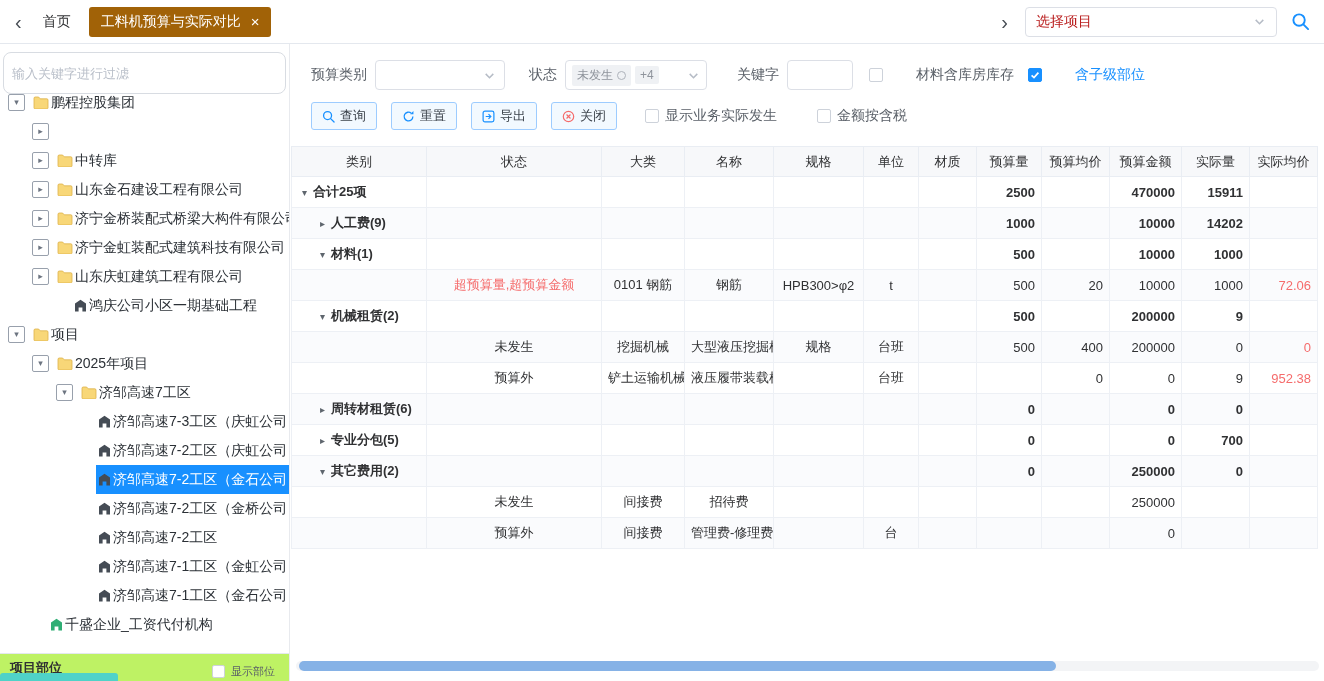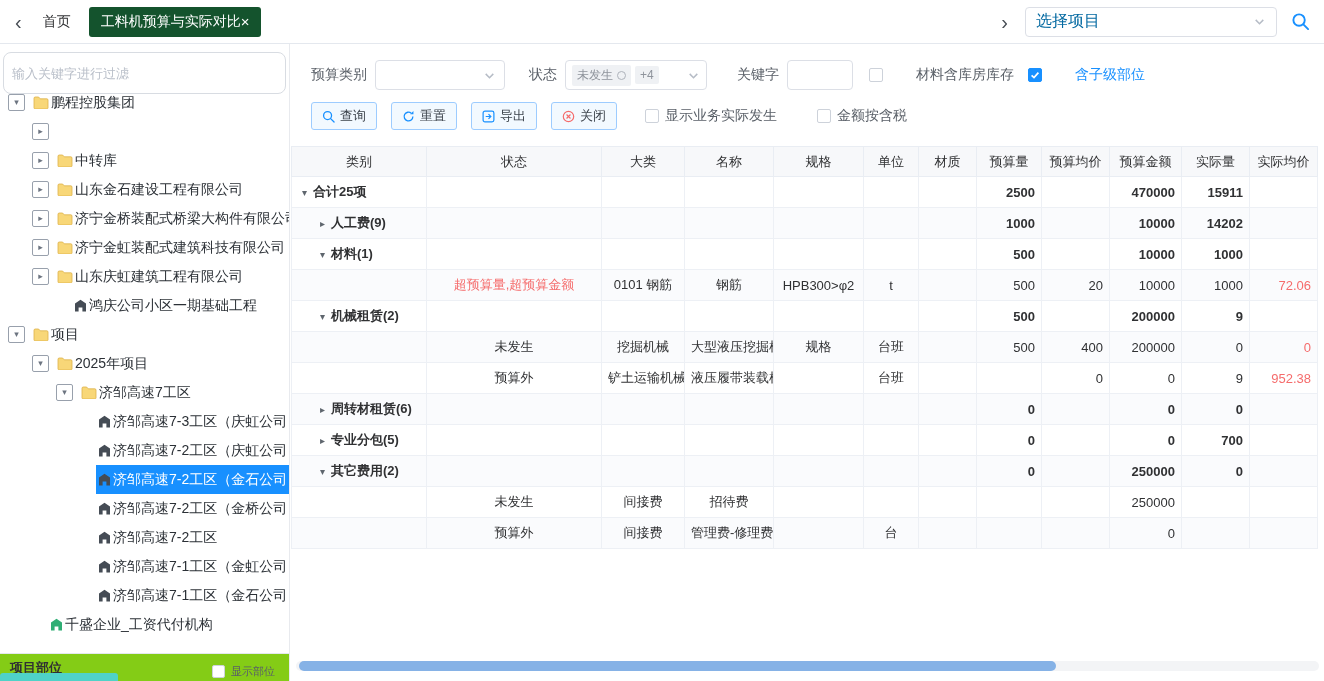--- a/index.html
+++ b/index.html
@@ -5,28 +5,28 @@
   * { margin:0; padding:0; }
   body {
     width:1324px; height:681px; position:relative; overflow:hidden;
     background:#fff; font-family:"Liberation Sans","DejaVu Sans",sans-serif;
   }
   
   .topbar { position:absolute; top:0; left:0; right:0; height:44px; display:flex; align-items:center;
             background:#fff; border-bottom:1px solid #e4e8ee; padding:0 8px; box-sizing:border-box; }
   .chev { font-size:20px; color:#474d54; padding:0 7px; cursor:pointer; line-height:1; }
   .tab-home { font-size:14px; color:#303133; padding:0 14px; cursor:pointer; }
-  .tab-active { background:#14532d; color:#fff; border-radius:3px; height:30px; display:inline-flex;
-                align-items:center; padding:0 12px; font-size:14px; margin-left:4px; cursor:pointer; }
+  .tab-active { background:#a16207; color:#fff; border-radius:3px; height:30px; display:inline-flex;
+                align-items:center; gap:10px; padding:0 12px; font-size:14px; margin-left:4px; cursor:pointer; }
   .tab-close { font-size:15px; line-height:1; cursor:pointer; }
   .tb-spacer { flex:1; }
   .proj-select { width:252px; height:30px; border:1px solid #dcdfe6; border-radius:4px; box-sizing:border-box;
                  display:flex; align-items:center; justify-content:space-between; padding:0 10px;
                  margin:0 14px 0 10px; cursor:pointer; background:#fff; }
-  .proj-ph { color:#0369a1; font-size:16px; }
+  .proj-ph { color:#b91c1c; font-size:14px; }
   .search-ico { display:flex; cursor:pointer; margin-right:6px; }
   
   .sidebar { position:absolute; top:44px; left:0; width:290px; bottom:0; background:#fff;
              border-right:1px solid #e8eaee; box-sizing:border-box; overflow:hidden; }
   .side-filter { margin:8px 3px 4px; height:42px; border:1px solid #d8dce2; border-radius:8px;
                  display:flex; align-items:center; box-sizing:border-box; background:#fff; }
   .side-filter input { border:none; outline:none; width:100%; font-size:13px; padding:0 8px;
                        color:#303133; font-family:inherit; background:transparent; }
   .side-filter input::placeholder { color:#b9bfc9; }
   .tree { position:absolute; top:44px; left:0; right:0; bottom:28px; overflow:hidden; }
@@ -34,21 +34,21 @@
               color:#2b3036; box-sizing:border-box; }
   .expander { width:15px; height:15px; border:1px solid #98a0ac; border-radius:2px; display:inline-flex;
               align-items:center; justify-content:center; flex:none; margin-right:6px; color:#6c7480;
               font-size:9px; line-height:1; background:#fff; }
   .tree-content { display:flex; align-items:center; gap:2px; flex:1; height:100%; overflow:hidden; min-width:0; }
   .tree-row.selected .tree-content { background:#1890ff; color:#fff; }
   .tree-icon { display:flex; flex:none; margin-left:2px; }
   .tree-label { white-space:nowrap; overflow:hidden; }
   .side-footer { position:absolute; bottom:0; left:0; right:0; height:28px; border-top:1px solid #e4e8ee;
                  display:flex; align-items:center; justify-content:space-between; padding:0 14px 0 10px;
-                 box-sizing:border-box; background:#84cc16; }
+                 box-sizing:border-box; background:#bef264; }
   .footer-title { font-size:13px; font-weight:bold; color:#303133; }
   .teal-bar { position:absolute; bottom:0; left:0; width:118px; height:8px; background:#4fd2c8;
               border-radius:3px 3px 0 0; }
   
   .checkbox { display:inline-flex; align-items:center; gap:6px; font-size:14px; color:#5a6068;
               cursor:pointer; white-space:nowrap; }
   .cb-box { width:14px; height:14px; border:1px solid #cdd2da; border-radius:2px; background:#fff;
             box-sizing:border-box; flex:none; display:flex; align-items:center; justify-content:center; }
   .cb-box.checked { background:#1890ff; border-color:#1890ff; }
   .checkbox.blue { color:#1890ff; }

